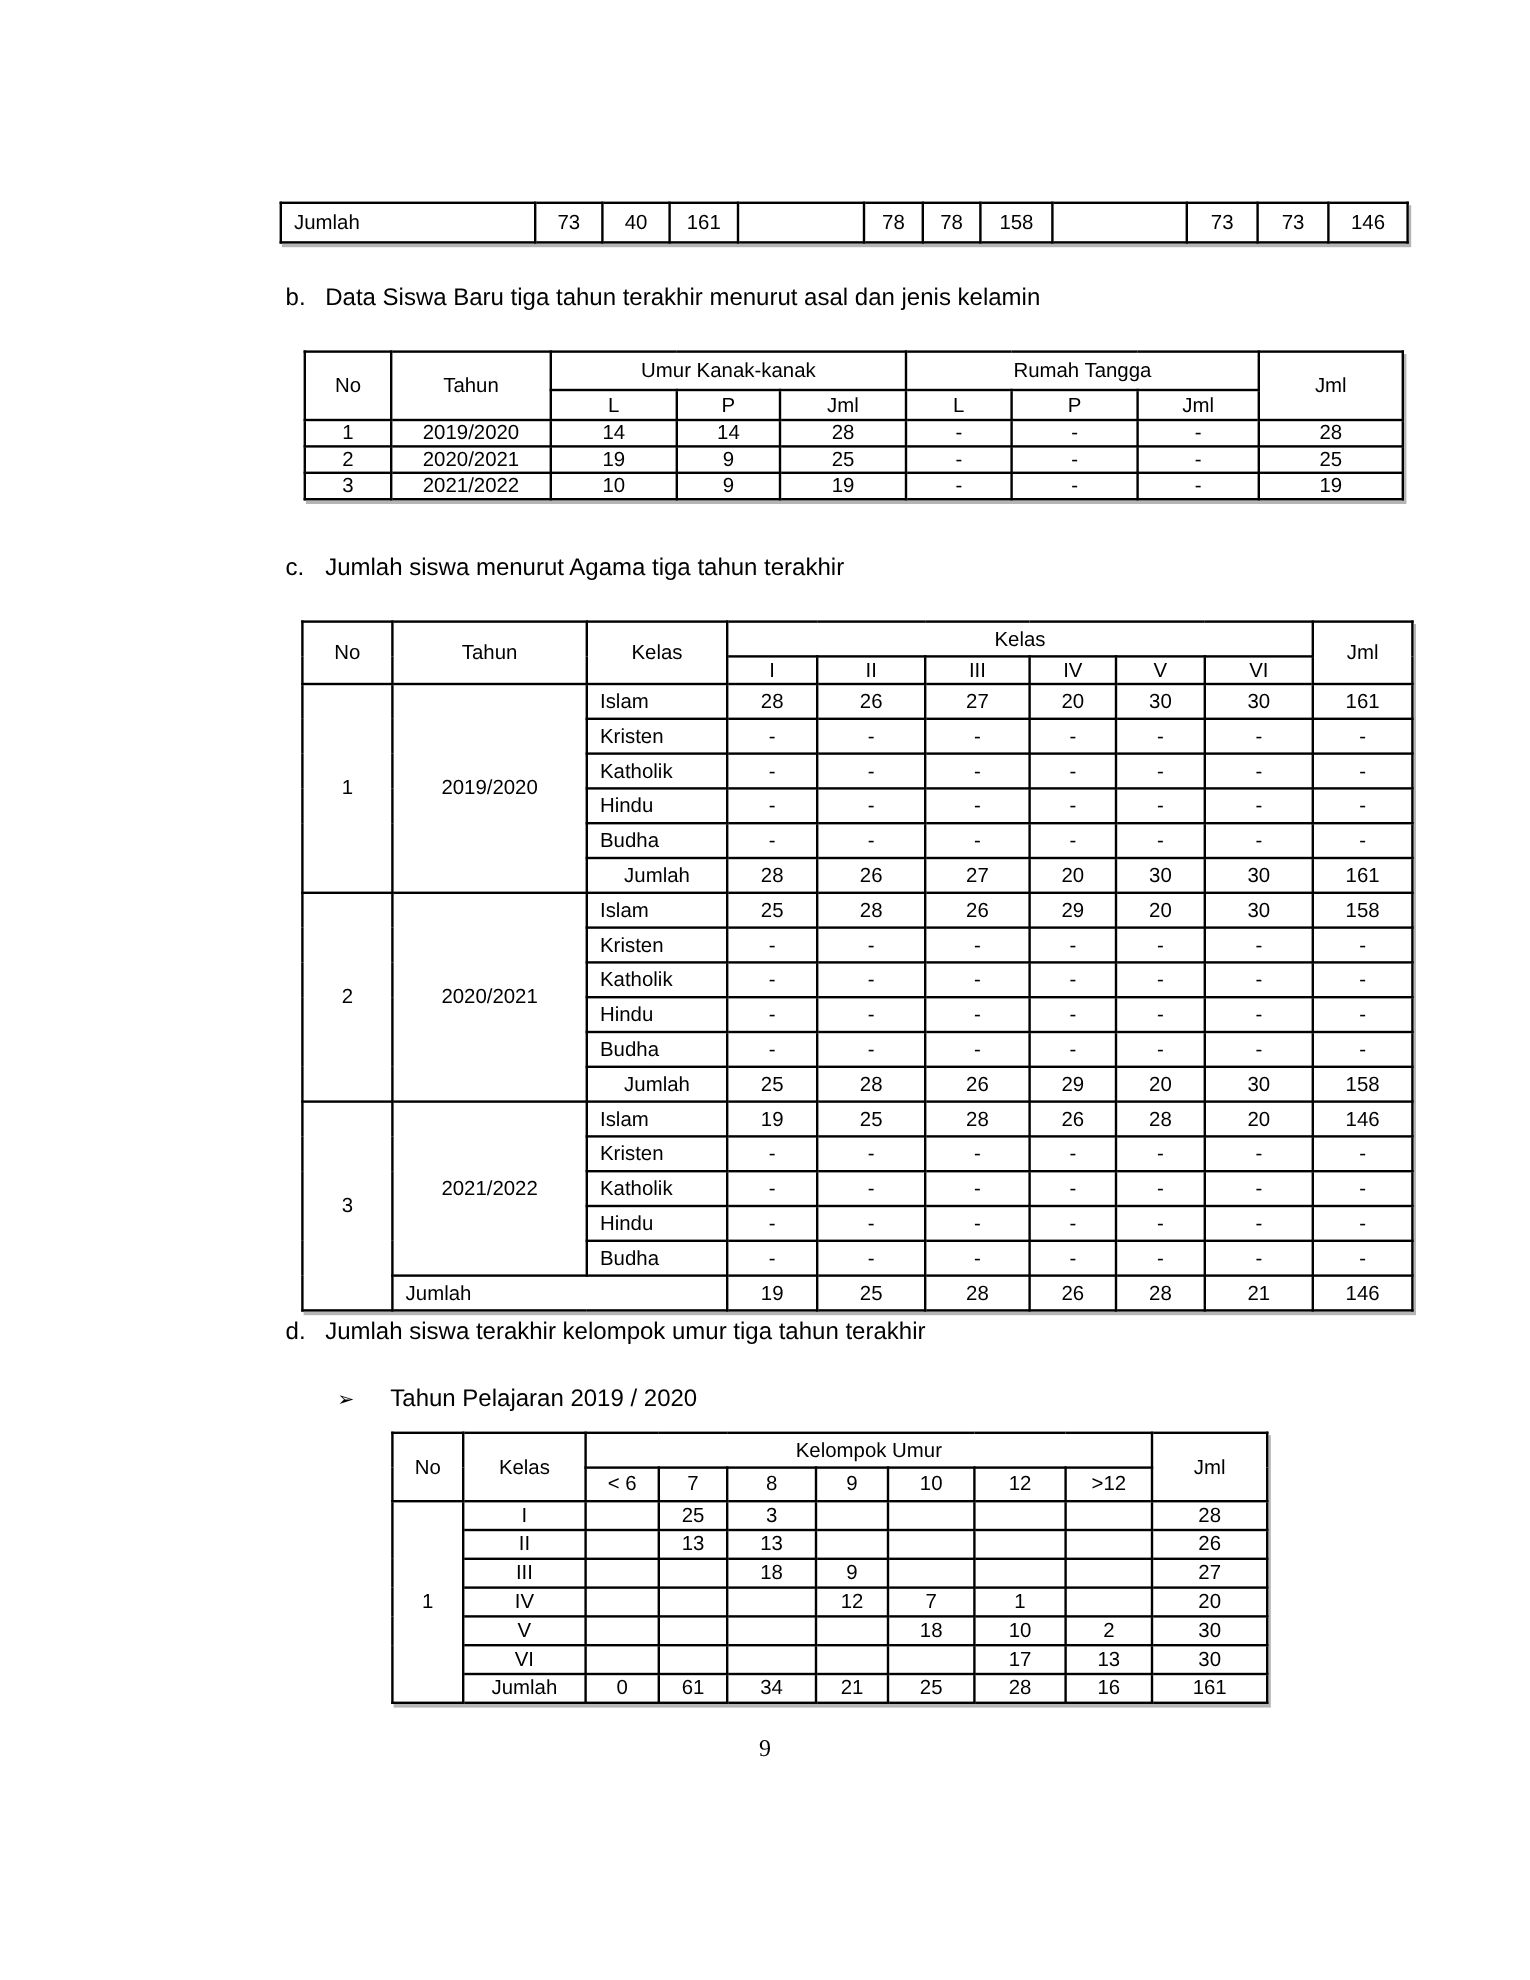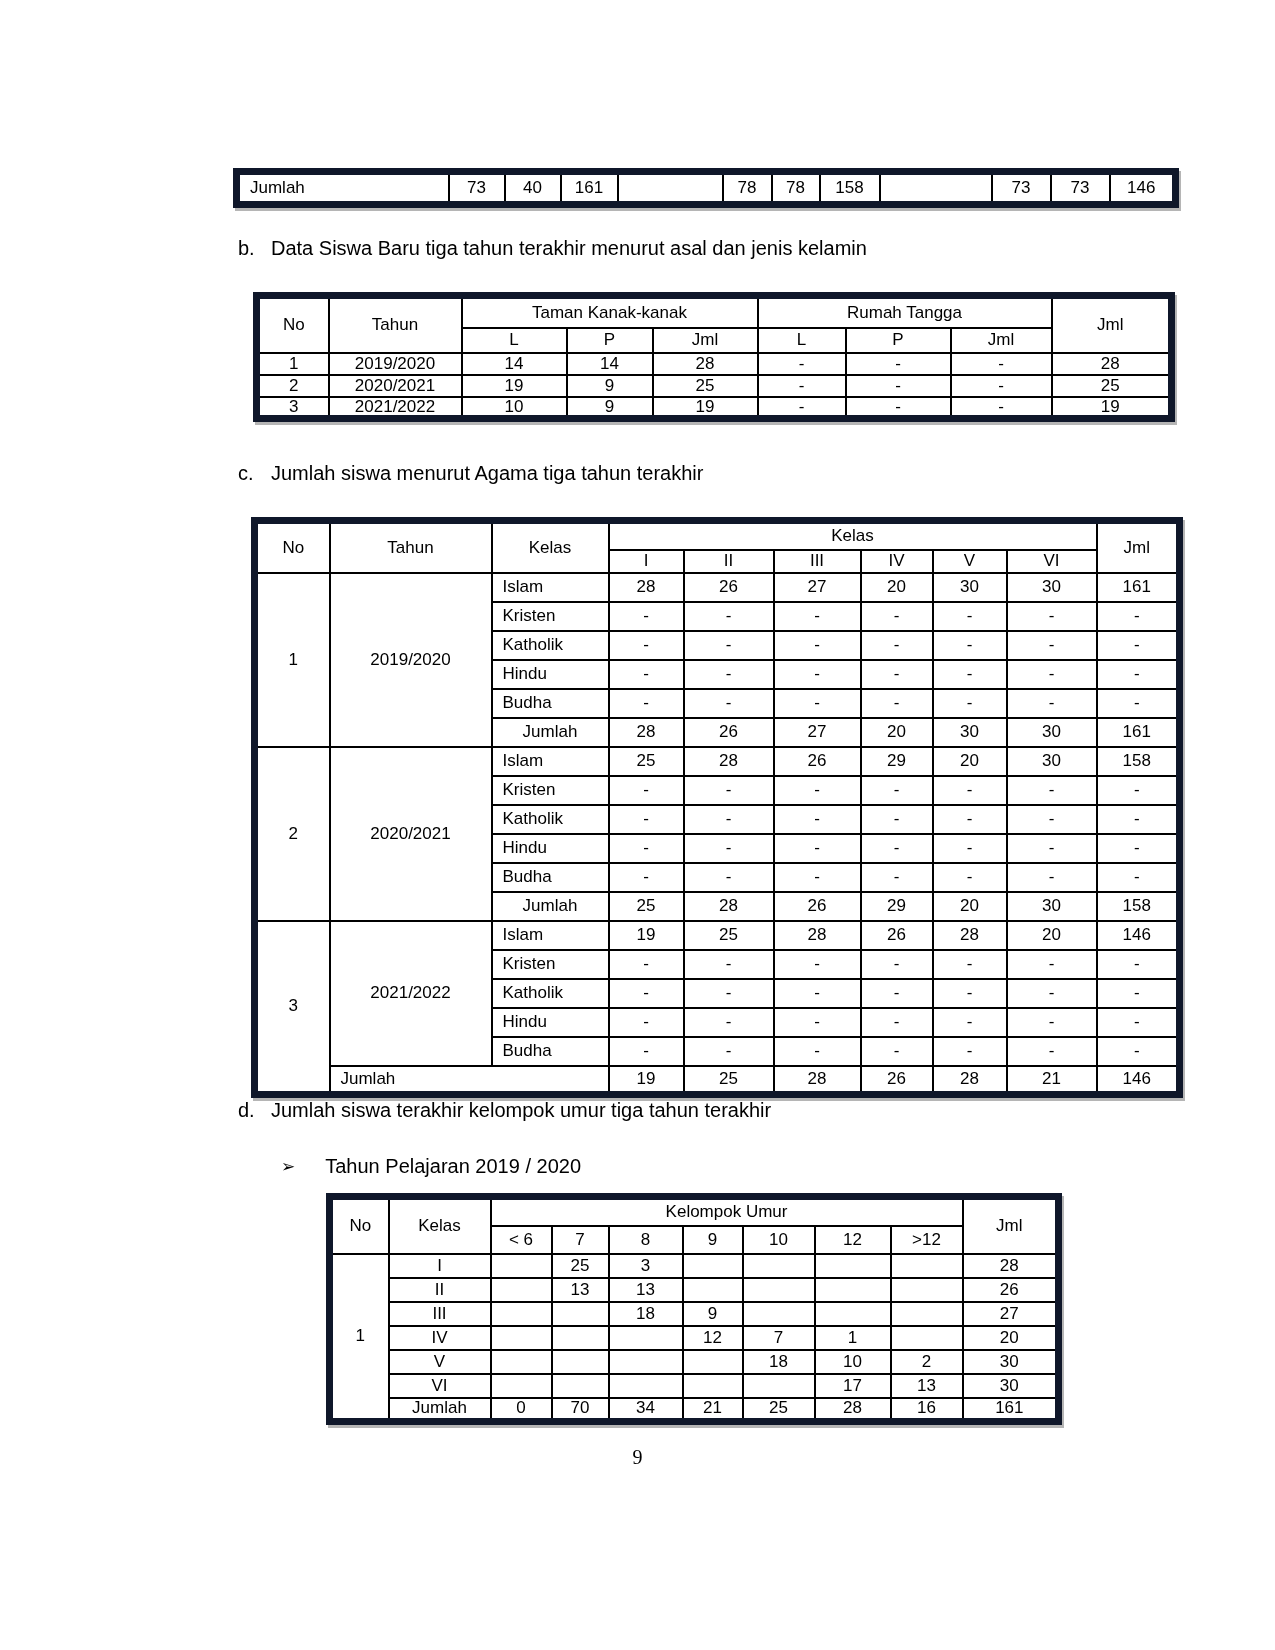--- a/index.html
+++ b/index.html
@@ -1,19 +1,19 @@
 <!DOCTYPE html>
 <html><head>
 <meta charset="utf-8">
 <style>
   html,body{margin:0;padding:0;background:#ffffff;}
   .page{position:relative;width:1275px;height:1650px;background:#ffffff;color:#000;
         font-family:"Liberation Sans",sans-serif;overflow:hidden;}
   table{border-collapse:collapse;table-layout:fixed;position:absolute;
-        border:7px solid #0f172a;box-shadow:2px 3px 0 #b5b5b5;background:#fff;}
+        border:2px solid #0f172a;box-shadow:2px 3px 0 #b5b5b5;background:#fff;}
   th,td{border:2px solid #000;font-size:17px;font-weight:400;text-align:center;
         vertical-align:middle;padding:0;line-height:1.05;white-space:nowrap;overflow:hidden;}
   .lt{text-align:left;padding-left:10px;}
   #t-top{left:233px;top:168px;width:939px;}
   #t-top tr{height:33px;}
   #t-b{left:253px;top:292px;width:915px;}
   #t-b tr.h1{height:32px;} #t-b tr.h2{height:25px;} #t-b tr.dr{height:22px;}
   #t-c{left:251px;top:517px;width:925px;}
   #t-c tr.h1{height:29px;} #t-c tr.h2{height:23px;} #t-c tr.dr{height:29px;}
   #t-d{left:326px;top:1193px;width:729px;}
@@ -77,21 +77,21 @@
         <col style="width:105px">
         <col style="width:88px">
         <col style="width:105px">
         <col style="width:101px">
         <col style="width:120px">
       </colgroup>
     <tbody>
         <tr class="h1">
       <th rowspan="2">No</th>
       <th rowspan="2">Tahun</th>
-      <th colspan="3">Taman Kanak-kanak</th>
+      <th colspan="3">Umur Kanak-kanak</th>
       <th colspan="3">Rumah Tangga</th>
       <th rowspan="2">Jml</th>
     </tr>
     <tr class="h2">
       <th>L</th>
       <th>P</th>
       <th>Jml</th>
       <th>L</th>
       <th>P</th>
       <th>Jml</th>
@@ -457,21 +457,21 @@
           <td></td>
           <td></td>
           <td></td>
           <td>17</td>
           <td>13</td>
           <td>30</td>
     </tr>
     <tr class="dr">
       <td>Jumlah</td>
           <td>0</td>
-          <td>70</td>
+          <td>61</td>
           <td>34</td>
           <td>21</td>
           <td>25</td>
           <td>28</td>
           <td>16</td>
           <td>161</td>
     </tr>
   </tbody>
     </table>
 

